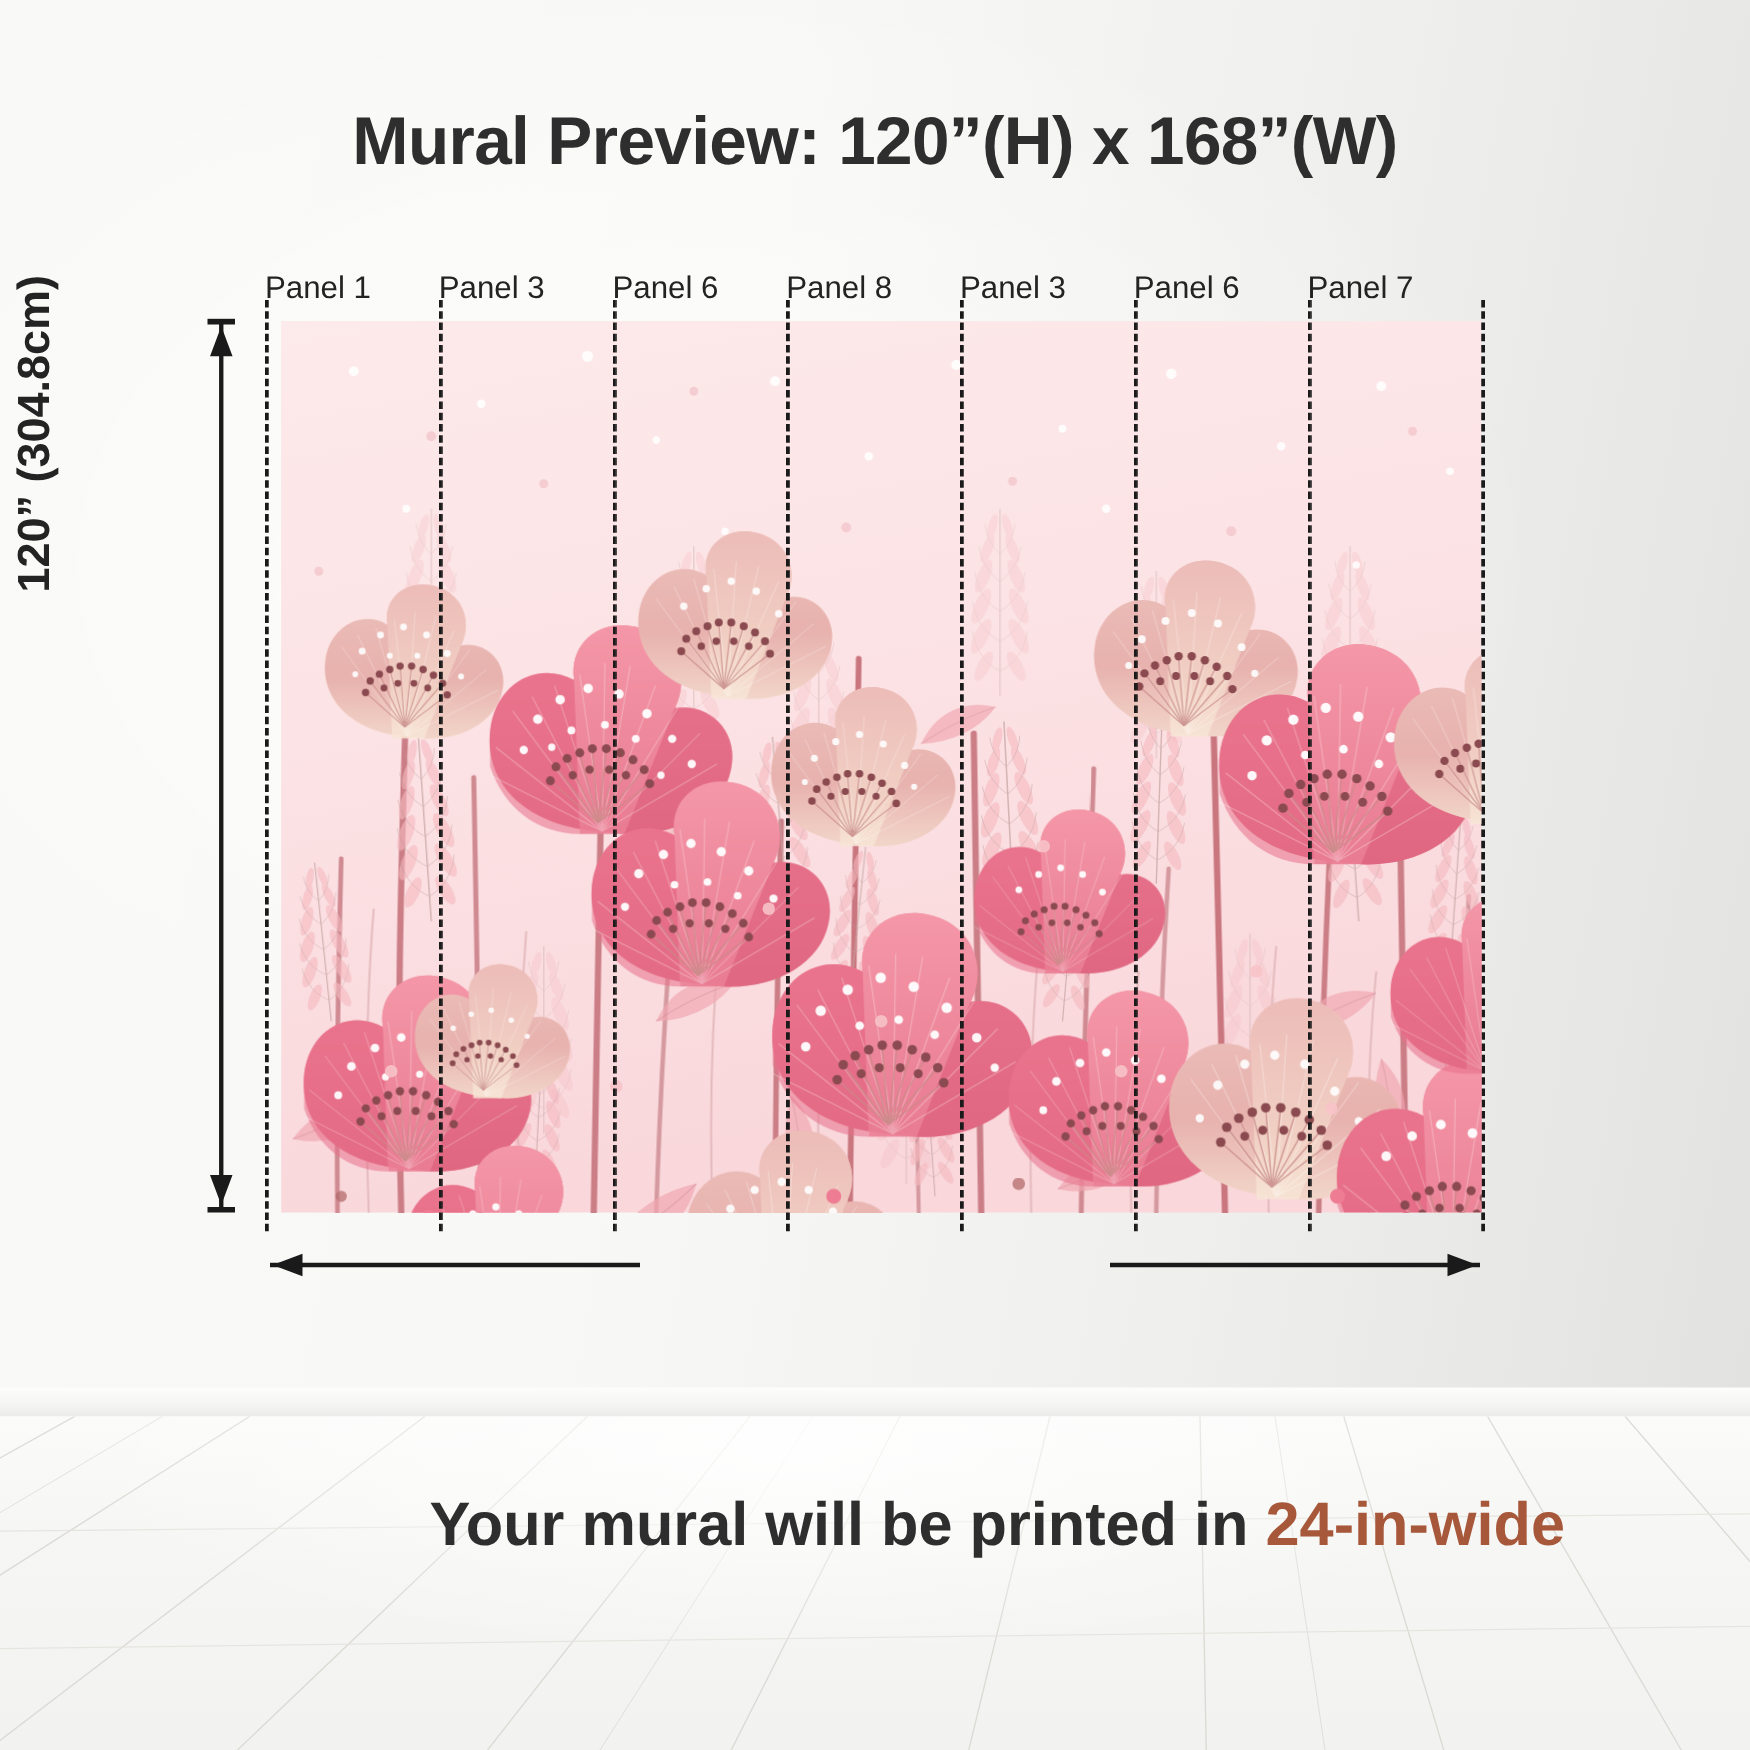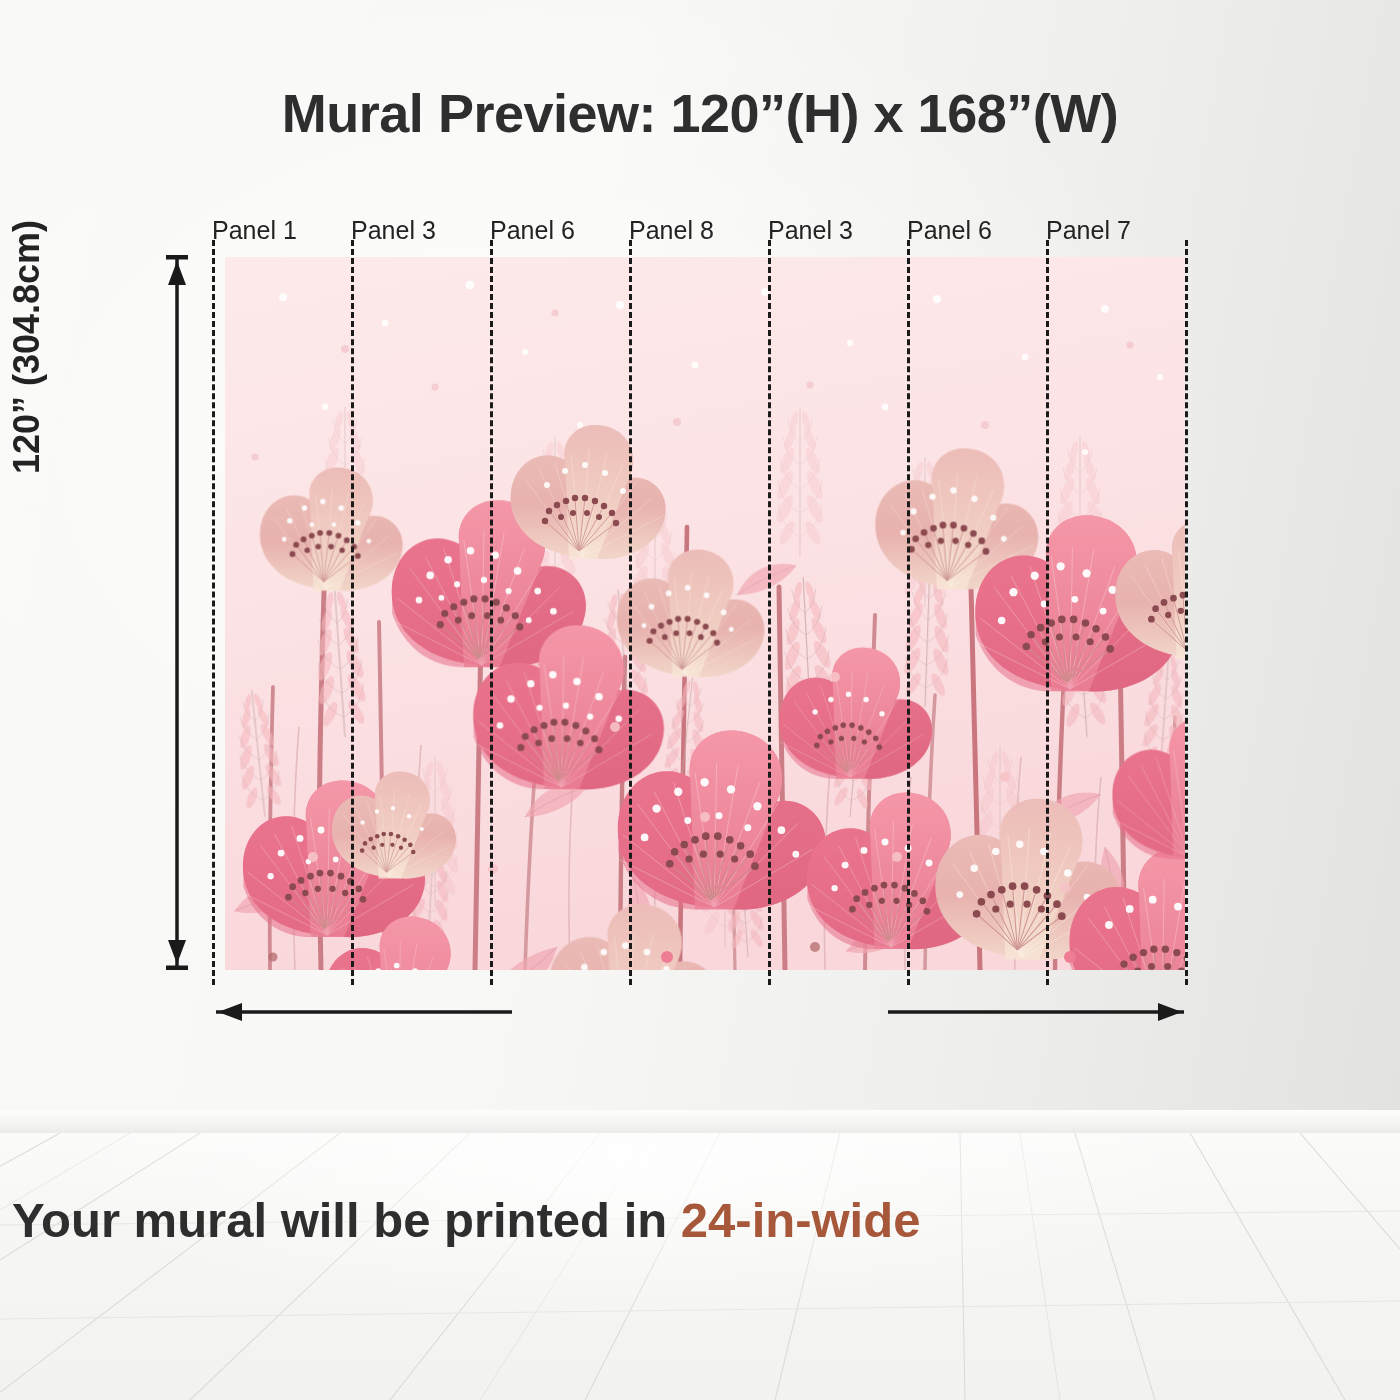--- a/index.html
+++ b/index.html
@@ -119,26 +119,25 @@
     font-weight: bold;
     color: #232323;
     white-space: nowrap;
   }
 
   
   .caption {
     position: absolute;
     left: 0; top: 1192px;
     width: 1252px;
-    text-align: left;
+    text-align: right;
     font-size: 49px;
     font-weight: bold;
     color: #2e2e2e;
     line-height: 1.18;
-    padding-left: 12px;
   }
   .caption .accent { color: #a8583a; }
 </style>
 </head>
 <body>
 
 <div id="root">
 
   <div class="wall"></div>
   <div class="wall-vignette"></div>

